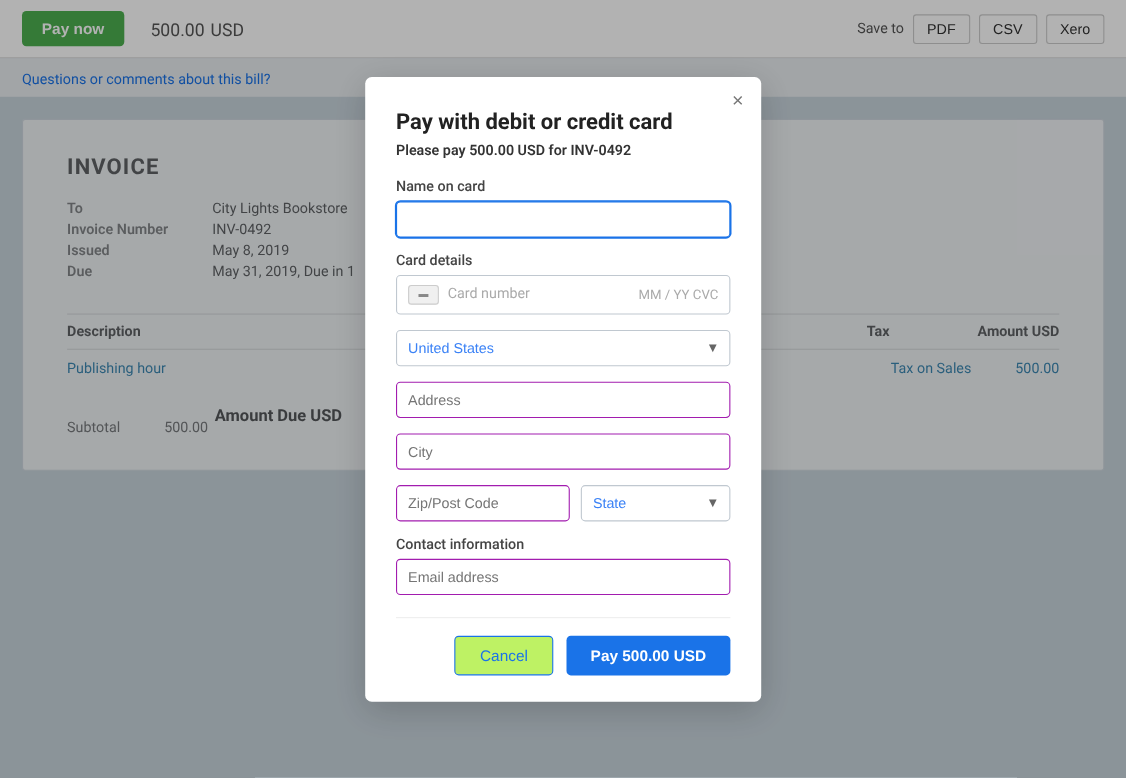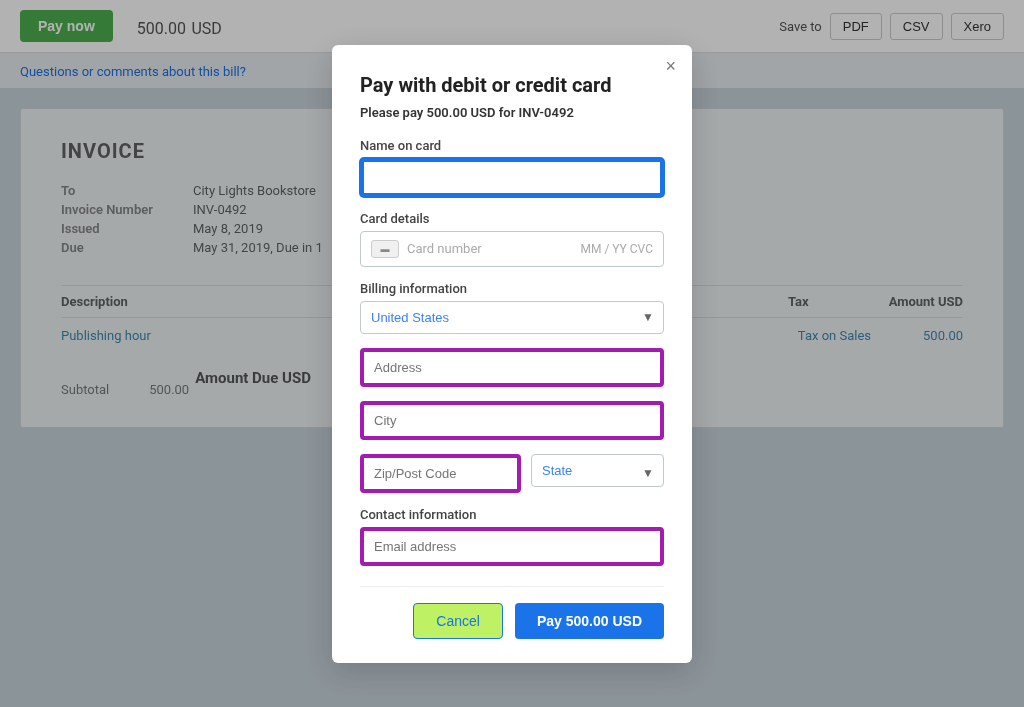--- a/index.html
+++ b/index.html
@@ -203,21 +203,21 @@
     }
     .form-label {
       font-size: 13px;
       color: #444;
       margin-bottom: 5px;
       display: block;
       font-weight: 500;
     }
     .form-input {
       width: 100%;
-      border: 4px solid #a21caf;
+      border: 1px solid #a21caf;
       border-radius: 4px;
       padding: 8px 10px;
       font-size: 13px;
       color: #333;
       outline: none;
     }
     .card-details-wrapper {
       border: 1px solid #c0c8d0;
       border-radius: 4px;
       padding: 8px 10px;
@@ -381,21 +381,21 @@
     <div class="invoice-table-header">
       <span>Description</span>
       <div style="display:flex;gap:80px;">
         <span>Tax</span>
         <span>Amount USD</span>
       </div>
     </div>
 
     <div class="invoice-table-row">
       <span>Publishing hour</span>
-      <div style="display:flex;gap:52px;">
+      <div style="display:flex;gap:40px;">
         <span>Tax on Sales</span>
         <span>500.00</span>
       </div>
     </div>
 
     <div class="invoice-totals">
       <div class="total-row">
         <span>Subtotal</span>
         <span>500.00</span>
       </div>
@@ -425,21 +425,20 @@
     <div class="form-group">
       <label class="form-label">Card details</label>
       <div class="card-details-wrapper">
         <div class="card-icon">▬</div>
         <span class="card-placeholder">Card number</span>
         <span class="card-extras">MM / YY  CVC</span>
       </div>
     </div>
 
     <div class="form-group">
-      <label class="form-label">Billing information</label>
       <div class="select-wrapper">
         <select class="form-select">
           <option>United States</option>
           <option>Canada</option>
           <option>United Kingdom</option>
           <option>Australia</option>
           <option>Other</option>
         </select>
         <span class="select-arrow">▼</span>
       </div>

